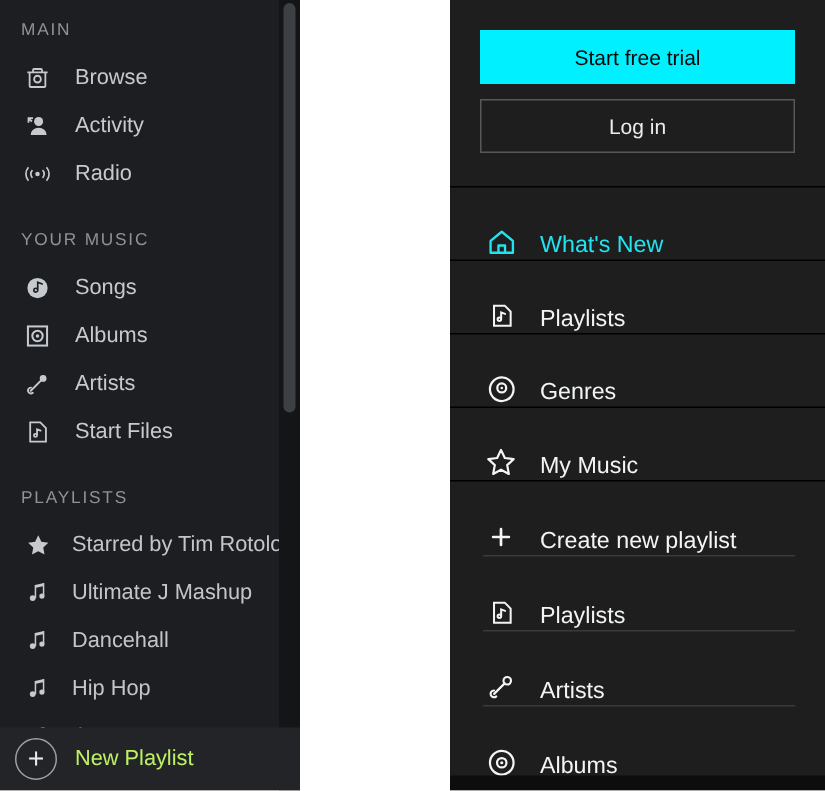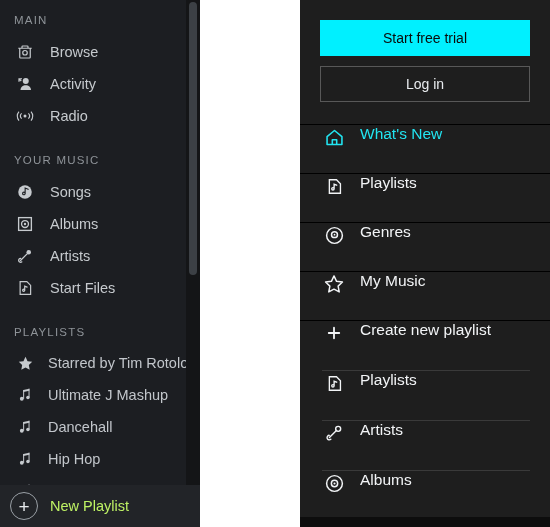--- a/index.html
+++ b/index.html
@@ -84,21 +84,21 @@
   #login-btn {
     display:block; width:210px; height:36px; margin-top:10px;
     background:transparent; color:#e9ecef;
     border:1px solid #585858; font-size:14px;
     font-family:"Liberation Sans", sans-serif;
     cursor:pointer; text-align:center; line-height:34px;
   }
   #auth-sep { height:1px; background:#000; margin-top:18px; }
 
   .pn-row {
-    display:flex; align-items:flex-start;
+    display:flex; align-items:flex-end;
     height:49px; padding-left:22px;
     color:#f2f4f6; font-size:15.5px;
     border-bottom:1px solid #000;
   }
   .pn-row .ic {
     width:24px; height:24px; flex:0 0 24px;
     display:flex; align-items:center; justify-content:center;
     margin-right:14px;
   }
   .pn-row .ic svg { display:block; }

